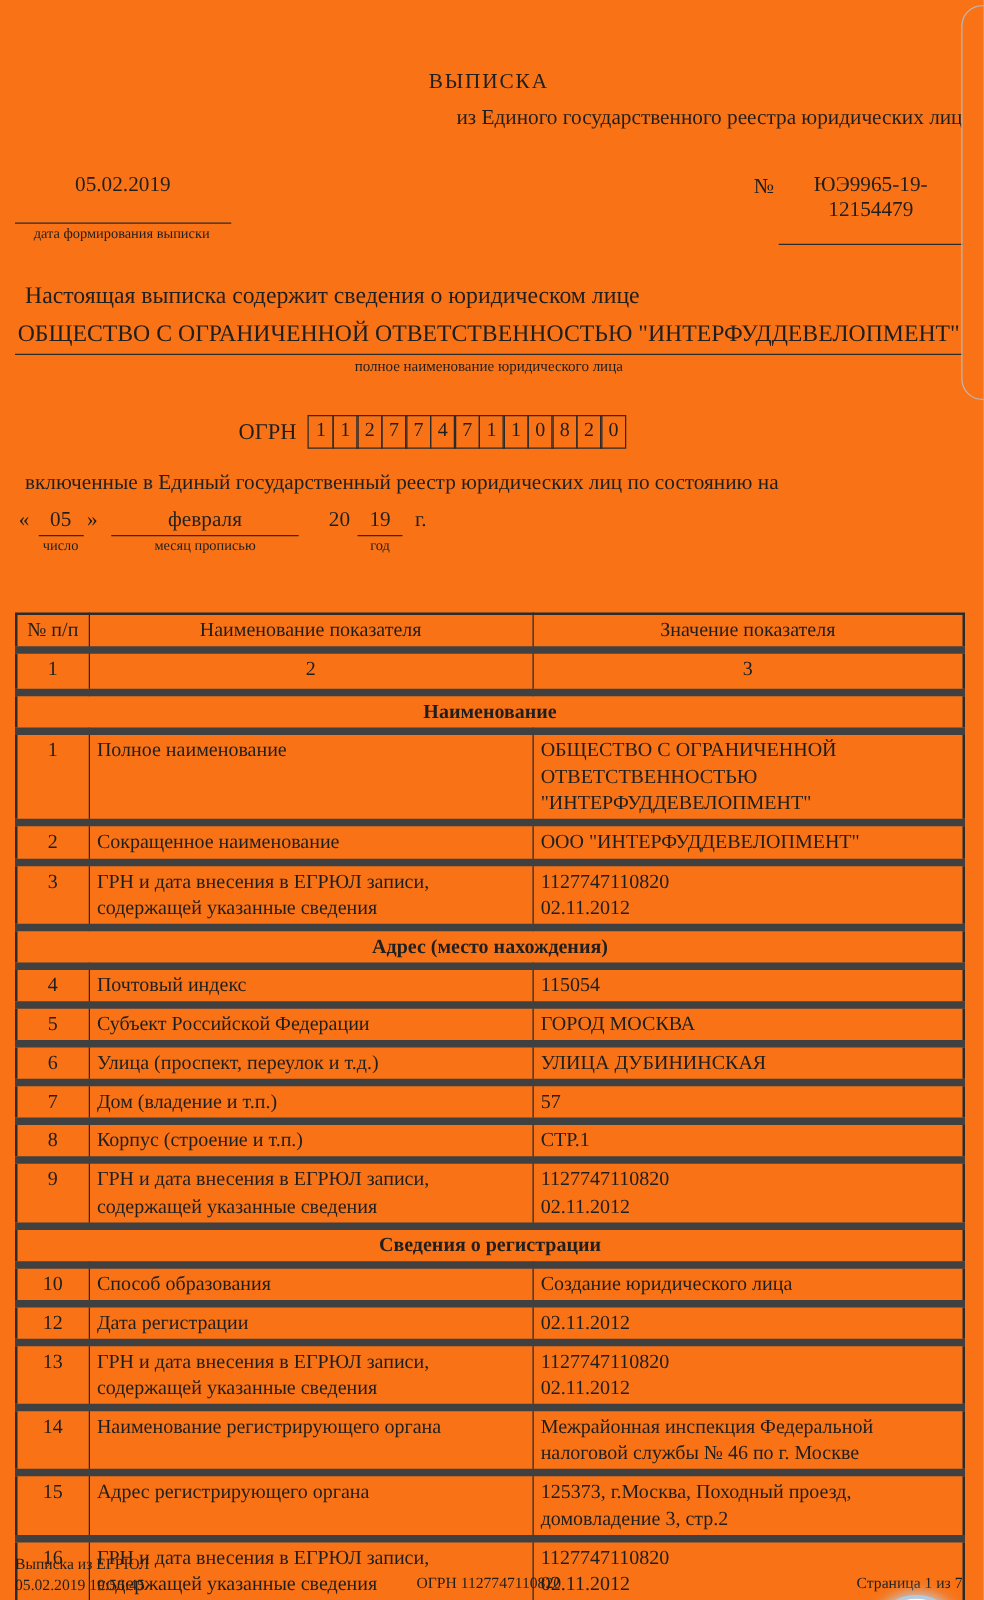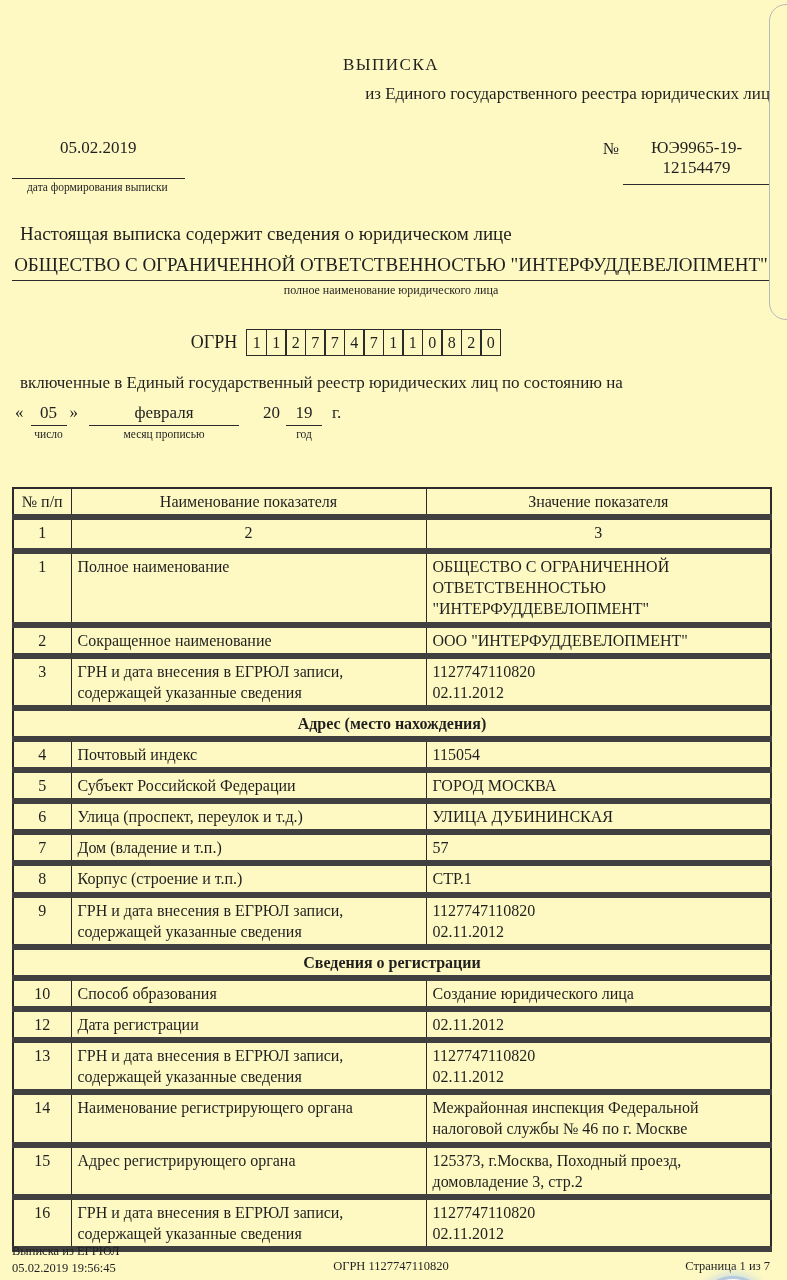--- a/index.html
+++ b/index.html
@@ -1,37 +1,37 @@
 <!DOCTYPE html>
 <html><head>
 <meta charset="utf-8">
 <style>
   html,body{margin:0;padding:0;}
   .page{
     position:relative;
     width:787px;height:1280px;
-    background:#fef9c3;
+    background:#f97316;
     overflow:hidden;
     font-family:"Liberation Serif", serif;
     color:#1f1f1f;
   }
   .content{padding:0 17px 0 12px;}
 
   
   .doc-title{margin-top:55px;text-align:center;font-size:17px;letter-spacing:1.5px;}
   .doc-subtitle{margin-top:9px;text-align:right;font-size:17px;}
 
   .issue-row{display:flex;justify-content:space-between;margin-top:34px;}
   .date-block{width:173px;}
   .date-value{padding-left:48px;font-size:17px;min-height:40px;}
   .date-rule{border-top:1.5px solid #2b2b2b;}
   .date-caption{padding-left:15px;padding-top:2px;font-size:11.5px;}
   .number-block{display:flex;align-items:flex-start;width:167px;}
   .number-label{font-size:17px;padding-top:1px;margin-right:4px;}
-  .number-value-wrap{flex:1;border-bottom:1.5px solid #2b2b2b;padding-bottom:5px;}
+  .number-value-wrap{flex:1;border-bottom:1.5px solid #2b2b2b;padding-bottom:16px;}
   .number-value{font-size:17px;text-align:center;line-height:1.2;}
 
   
   .intro-line{margin-top:30px;padding-left:8px;font-size:19px;}
   .company-name{margin-top:9px;text-align:center;font-size:19px;border-bottom:1.5px solid #2b2b2b;padding-bottom:4px;}
   .company-caption{margin-top:2px;text-align:center;font-size:12px;}
 
   
   .ogrn-row{margin-top:31px;display:flex;justify-content:center;align-items:center;margin-left:-90px;}
   .ogrn-label{font-size:18px;margin-right:9px;}
@@ -175,20 +175,23 @@
           <th>Значение показателя</th>
         </tr>
         <tr>
           <td class="num-header-cell">1</td>
           <td class="num-header-cell">2</td>
           <td class="num-header-cell">3</td>
         </tr>
       </thead>
       <tbody>
           <tr>
+            <td colspan="3" class="section-cell">Наименование</td>
+          </tr>
+          <tr>
             <td class="cell-num">1</td>
             <td class="cell-name">Полное наименование</td>
             <td class="cell-value">ОБЩЕСТВО С ОГРАНИЧЕННОЙ ОТВЕТСТВЕННОСТЬЮ "ИНТЕРФУДДЕВЕЛОПМЕНТ"</td>
           </tr>
           <tr>
             <td class="cell-num">2</td>
             <td class="cell-name">Сокращенное наименование</td>
             <td class="cell-value">ООО "ИНТЕРФУДДЕВЕЛОПМЕНТ"</td>
           </tr>
           <tr>

